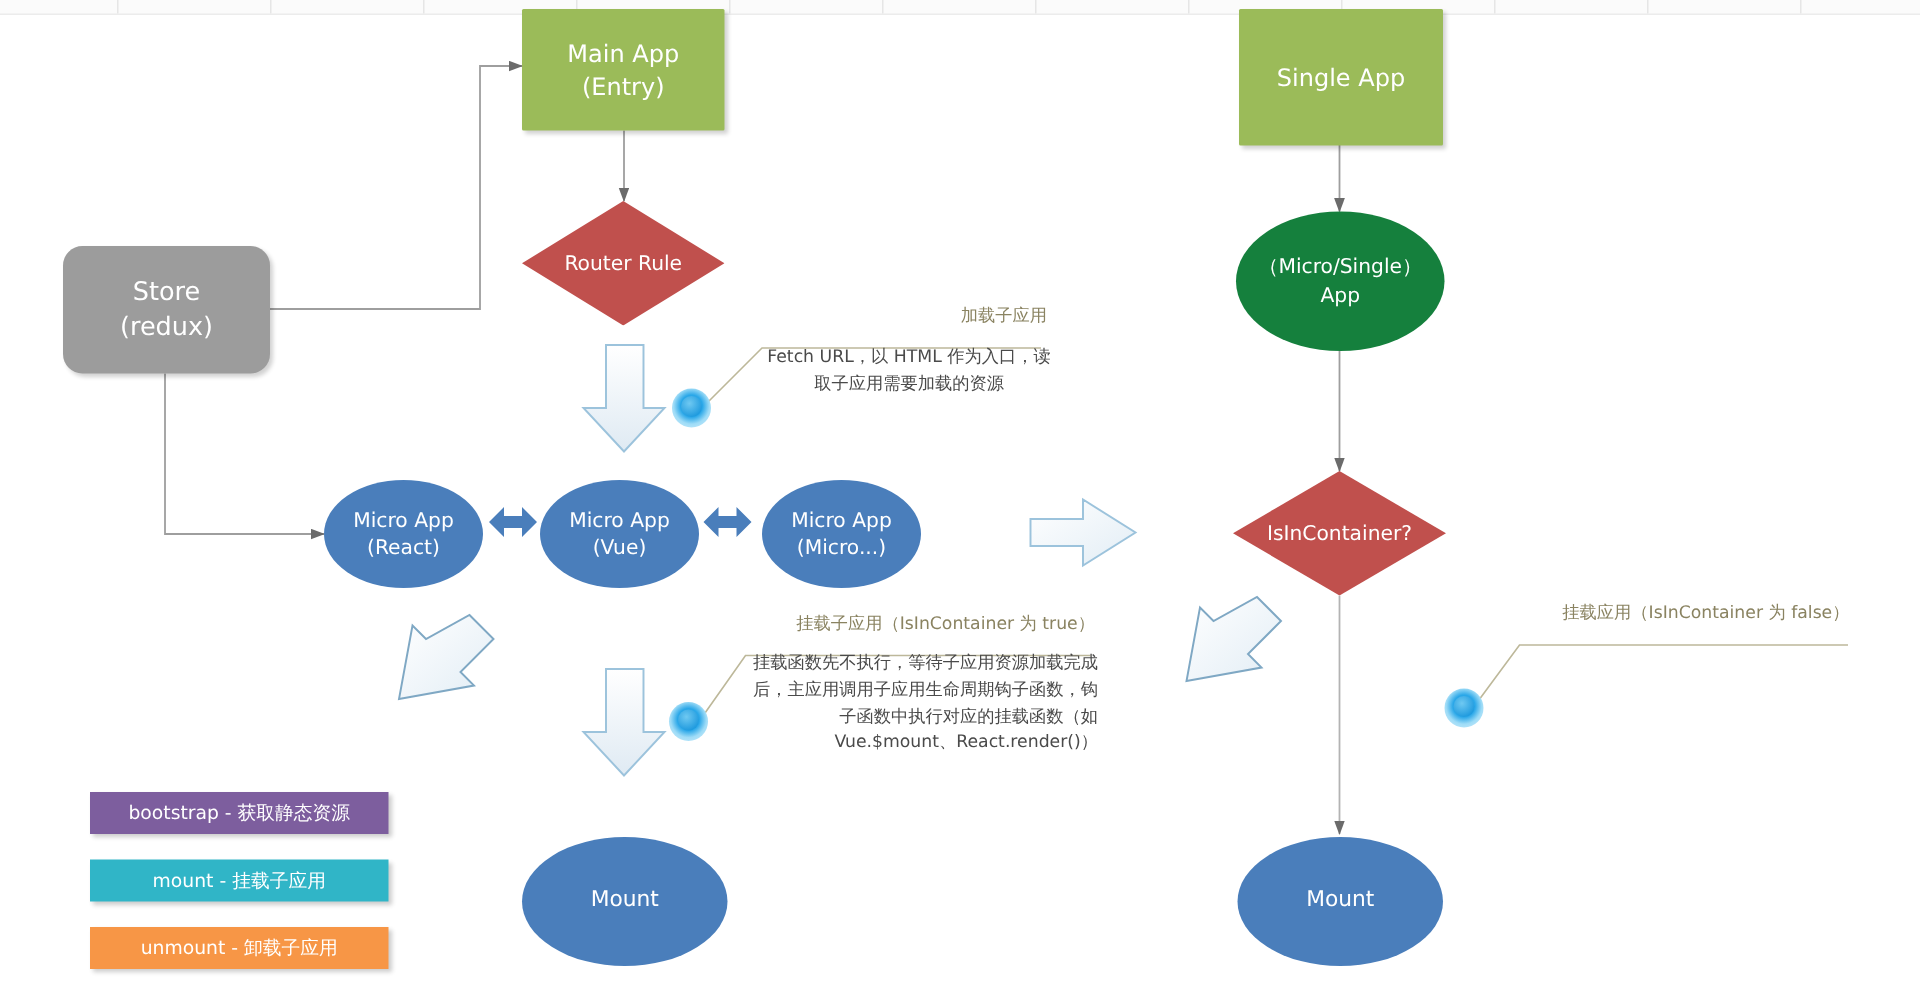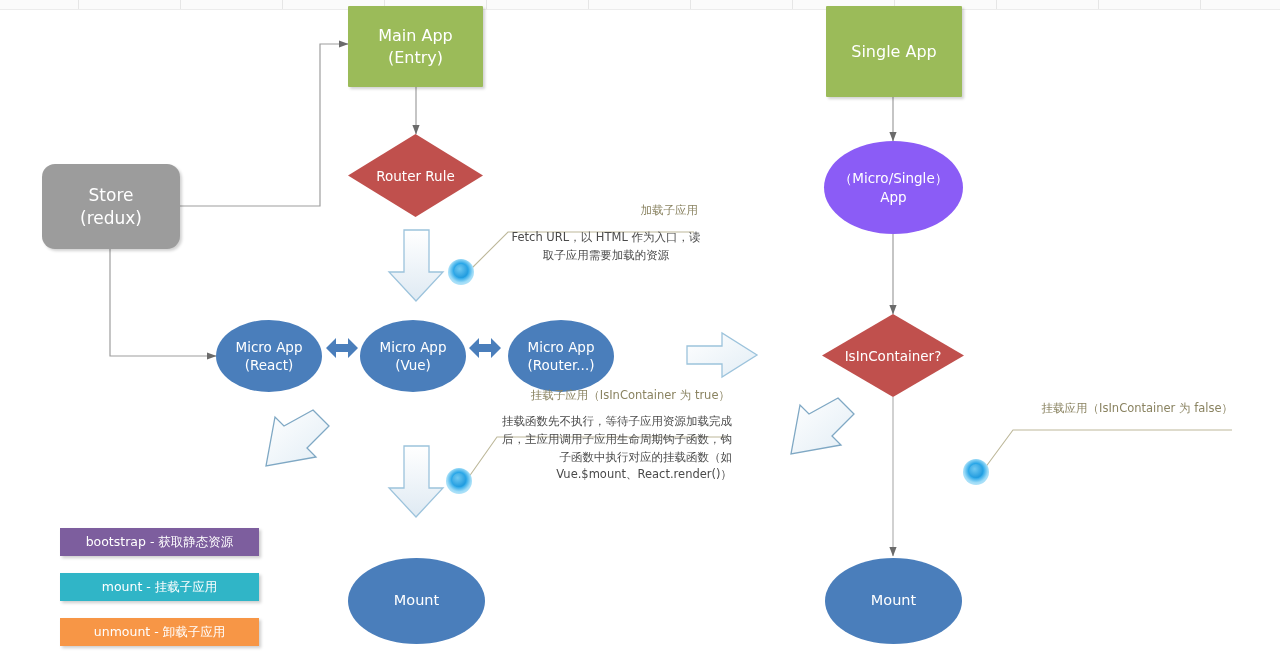--- a/index.html
+++ b/index.html
@@ -139,32 +139,32 @@
     <span>(React)</span>
   </div>
 
   <div class="node ellipse" style="left:360px;top:320px;width:106px;height:72px;background:#4A7EBB;flex-direction:column;font-size:13.5px;">
     <span>Micro App</span>
     <span>(Vue)</span>
   </div>
 
   <div class="node ellipse" style="left:508px;top:320px;width:106px;height:72px;background:#4A7EBB;flex-direction:column;font-size:13.5px;">
     <span>Micro App</span>
-    <span>(Router...)</span>
+    <span>(Micro...)</span>
   </div>
 
   <div class="node ellipse" style="left:348px;top:558px;width:137px;height:86px;background:#4A7EBB;font-size:14.5px;">
     <span>Mount</span>
   </div>
 
   <div class="node rect shadow" style="left:826px;top:6px;width:136px;height:91px;background:#9BBB59;font-size:16px;">
     <span>Single App</span>
   </div>
 
-  <div class="node ellipse" style="left:824px;top:141px;width:139px;height:93px;background:#8b5cf6;flex-direction:column;font-size:13.5px;">
+  <div class="node ellipse" style="left:824px;top:141px;width:139px;height:93px;background:#15803d;flex-direction:column;font-size:13.5px;">
     <span>（Micro/Single）</span>
     <span>App</span>
   </div>
 
   <div class="diamond-wrap" style="left:822px;top:314px;width:142px;height:83px;font-size:13.5px;">
     <svg width="142" height="83">
       <polygon points="71,0 142,41.5 71,83 0,41.5" fill="#C0504D"></polygon>
     </svg>
     <div class="diamond-label">IsInContainer?</div>
   </div>
@@ -175,21 +175,21 @@
 
   <div class="dot" style="left:448px;top:259px;"></div>
   <div class="dot" style="left:446px;top:468px;"></div>
   <div class="dot" style="left:963px;top:459px;"></div>
 
   <div class="callout" style="left:508px;top:203px;width:196px;">
     <div class="c-title" style="text-align:right;margin-right:6px;">加载子应用</div>
     <div class="c-body" style="margin-top:11px;text-align:center;">Fetch URL，以 HTML 作为入口，读取子应用需要加载的资源</div>
   </div>
 
-  <div class="callout" style="left:497px;top:388px;width:235px;">
+  <div class="callout" style="left:497px;top:408px;width:235px;">
     <div class="c-title" style="text-align:right;margin-right:2px;">挂载子应用（IsInContainer 为 true）</div>
     <div class="c-body" style="margin-top:10px;text-align:right;">挂载函数先不执行，等待子应用资源加载完成后，主应用调用子应用生命周期钩子函数，钩子函数中执行对应的挂载函数（如 Vue.$mount、React.render()）</div>
   </div>
 
   <div class="callout" style="left:1013px;top:401px;width:222px;">
     <div class="c-title" style="text-align:right;margin-right:2px;">挂载应用（IsInContainer 为 false）</div>
   </div>
 
   <div class="legend-item" style="top:528px;background:#7D5E9E;">
     <span>bootstrap - 获取静态资源</span>

